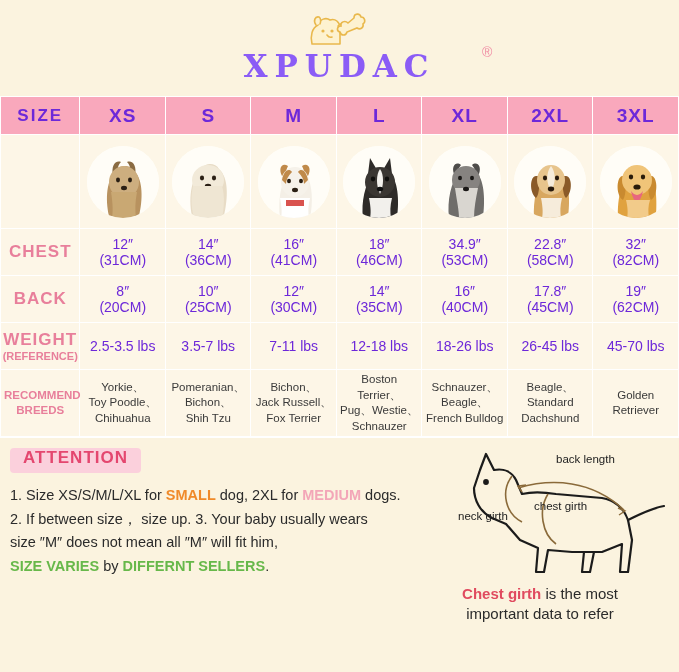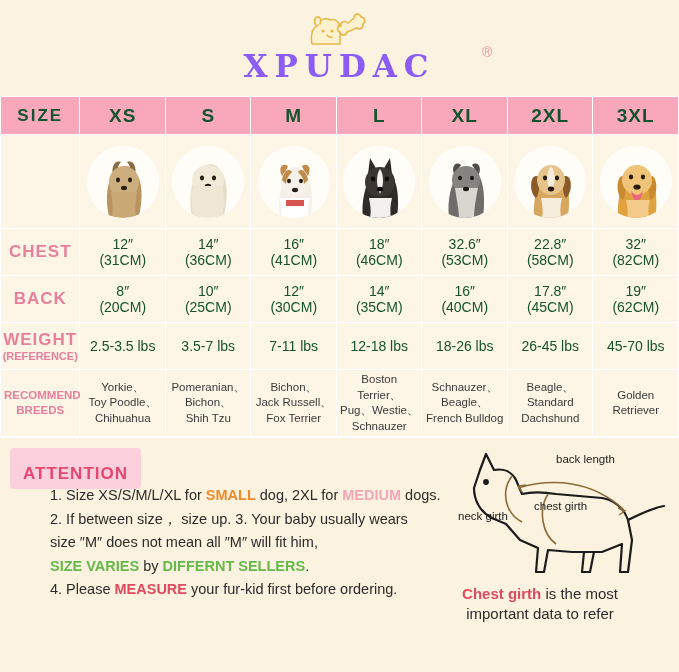--- a/index.html
+++ b/index.html
@@ -64,21 +64,21 @@
     text-align: center;
     vertical-align: middle;
     padding: 0;
   }
   .col-label { width: 79px; }
   .col-size  { width: 85px; }
 
   tr.head-row { height: 38px; }
   tr.head-row td {
     background: #f9a8bc;
-    color: #14532d;
+    color: #6d28d9;
     font-weight: bold;
     font-size: 19px;
     letter-spacing: 1px;
   }
   tr.head-row td.size-word {
     font-size: 17px;
     letter-spacing: 2px;
   }
 
   tr.photo-row { height: 94px; }
@@ -88,21 +88,21 @@
     height: 72px;
     border-radius: 50%;
     margin: 0 auto;
     background: #fffdf6;
     position: relative;
     overflow: hidden;
   }
   .dog-circle svg { display: block; }
 
   tr.data-row { height: 47px; }
-  tr.data-row td { background: #fdf6e7; font-size: 14px; color: #14532d; }
+  tr.data-row td { background: #fdf6e7; font-size: 14px; color: #6d28d9; }
   tr.data-row td.rowlabel {
     color: #e87f9b;
     font-weight: bold;
     font-size: 17px;
     letter-spacing: 1px;
   }
   tr.data-row td.rowlabel .sub {
     display: block;
     font-size: 11px;
     font-weight: bold;
@@ -136,32 +136,31 @@
   }
   .attention-badge {
     position: absolute;
     left: 10px;
     top: 10px;
     background: #fbd0dc;
     color: #e4476f;
     font-weight: bold;
     font-size: 17px;
     letter-spacing: 1px;
-    padding: 16px 13px 5px 13px;
+    padding: 0 13px 5px 13px;
     border-radius: 4px;
   }
   .notes {
     position: absolute;
     left: 10px;
     top: 46px;
     width: 440px;
     font-size: 14.5px;
     color: #2b2b2b;
     line-height: 1.62;
-    margin-left: 40px;
   }
   .notes .em-orange { color: #f08a2a; font-weight: bold; }
   .notes .em-pink   { color: #f3a6b8; font-weight: bold; }
   .notes .em-green  { color: #67b84a; font-weight: bold; }
   .notes .em-red    { color: #e04a5f; font-weight: bold; }
 
   .diagram {
     position: absolute;
     left: 452px;
     top: 10px;
@@ -358,21 +357,21 @@
         </td>
         <td>
           <span class="val-main">16″</span>
           <span class="val-sub">(41CM)</span>
         </td>
         <td>
           <span class="val-main">18″</span>
           <span class="val-sub">(46CM)</span>
         </td>
         <td>
-          <span class="val-main">32.6″</span>
+          <span class="val-main">34.9″</span>
           <span class="val-sub">(53CM)</span>
         </td>
         <td>
           <span class="val-main">22.8″</span>
           <span class="val-sub">(58CM)</span>
         </td>
         <td>
           <span class="val-main">32″</span>
           <span class="val-sub">(82CM)</span>
         </td>
@@ -458,23 +457,20 @@
 
     <div class="notes">
       <div>
         <span>1. Size XS/S/M/L/XL for </span><span class="em-orange">SMALL</span><span> dog, 2XL for </span><span class="em-pink">MEDIUM</span><span> dogs.</span>
       </div>
       <div>2. If between size， size up. 3. Your baby usually wears</div>
       <div>size ″M″ does not mean all ″M″ will fit him,</div>
       <div>
         <span class="em-green">SIZE VARIES</span><span> by </span><span class="em-green">DIFFERNT SELLERS</span><span>.</span>
       </div>
-      <div>
-        <span>4. Please </span><span class="em-red">MEASURE</span><span> your fur-kid first before ordering.</span>
-      </div>
     </div>
 
     <div class="diagram">
       <svg width="222" height="135" viewBox="0 0 222 135">
         <g fill="none" stroke="#1b1b1b" stroke-width="2.2" stroke-linejoin="round" stroke-linecap="round">
 
           <path d="M28 22 L34 6 L42 22 C52 20 60 24 64 32 L70 46 C78 44 92 44 104 46 L150 50 C162 52 172 60 176 72
                    L180 92 L176 124 L168 124 L170 96 L150 104 L120 104 L96 102 L92 124 L84 124 L86 100
                    L68 92 L54 76 L40 70 C28 64 22 52 22 40 Z"></path>
           <path d="M132 104 L130 124 L138 124 L142 104"></path>

